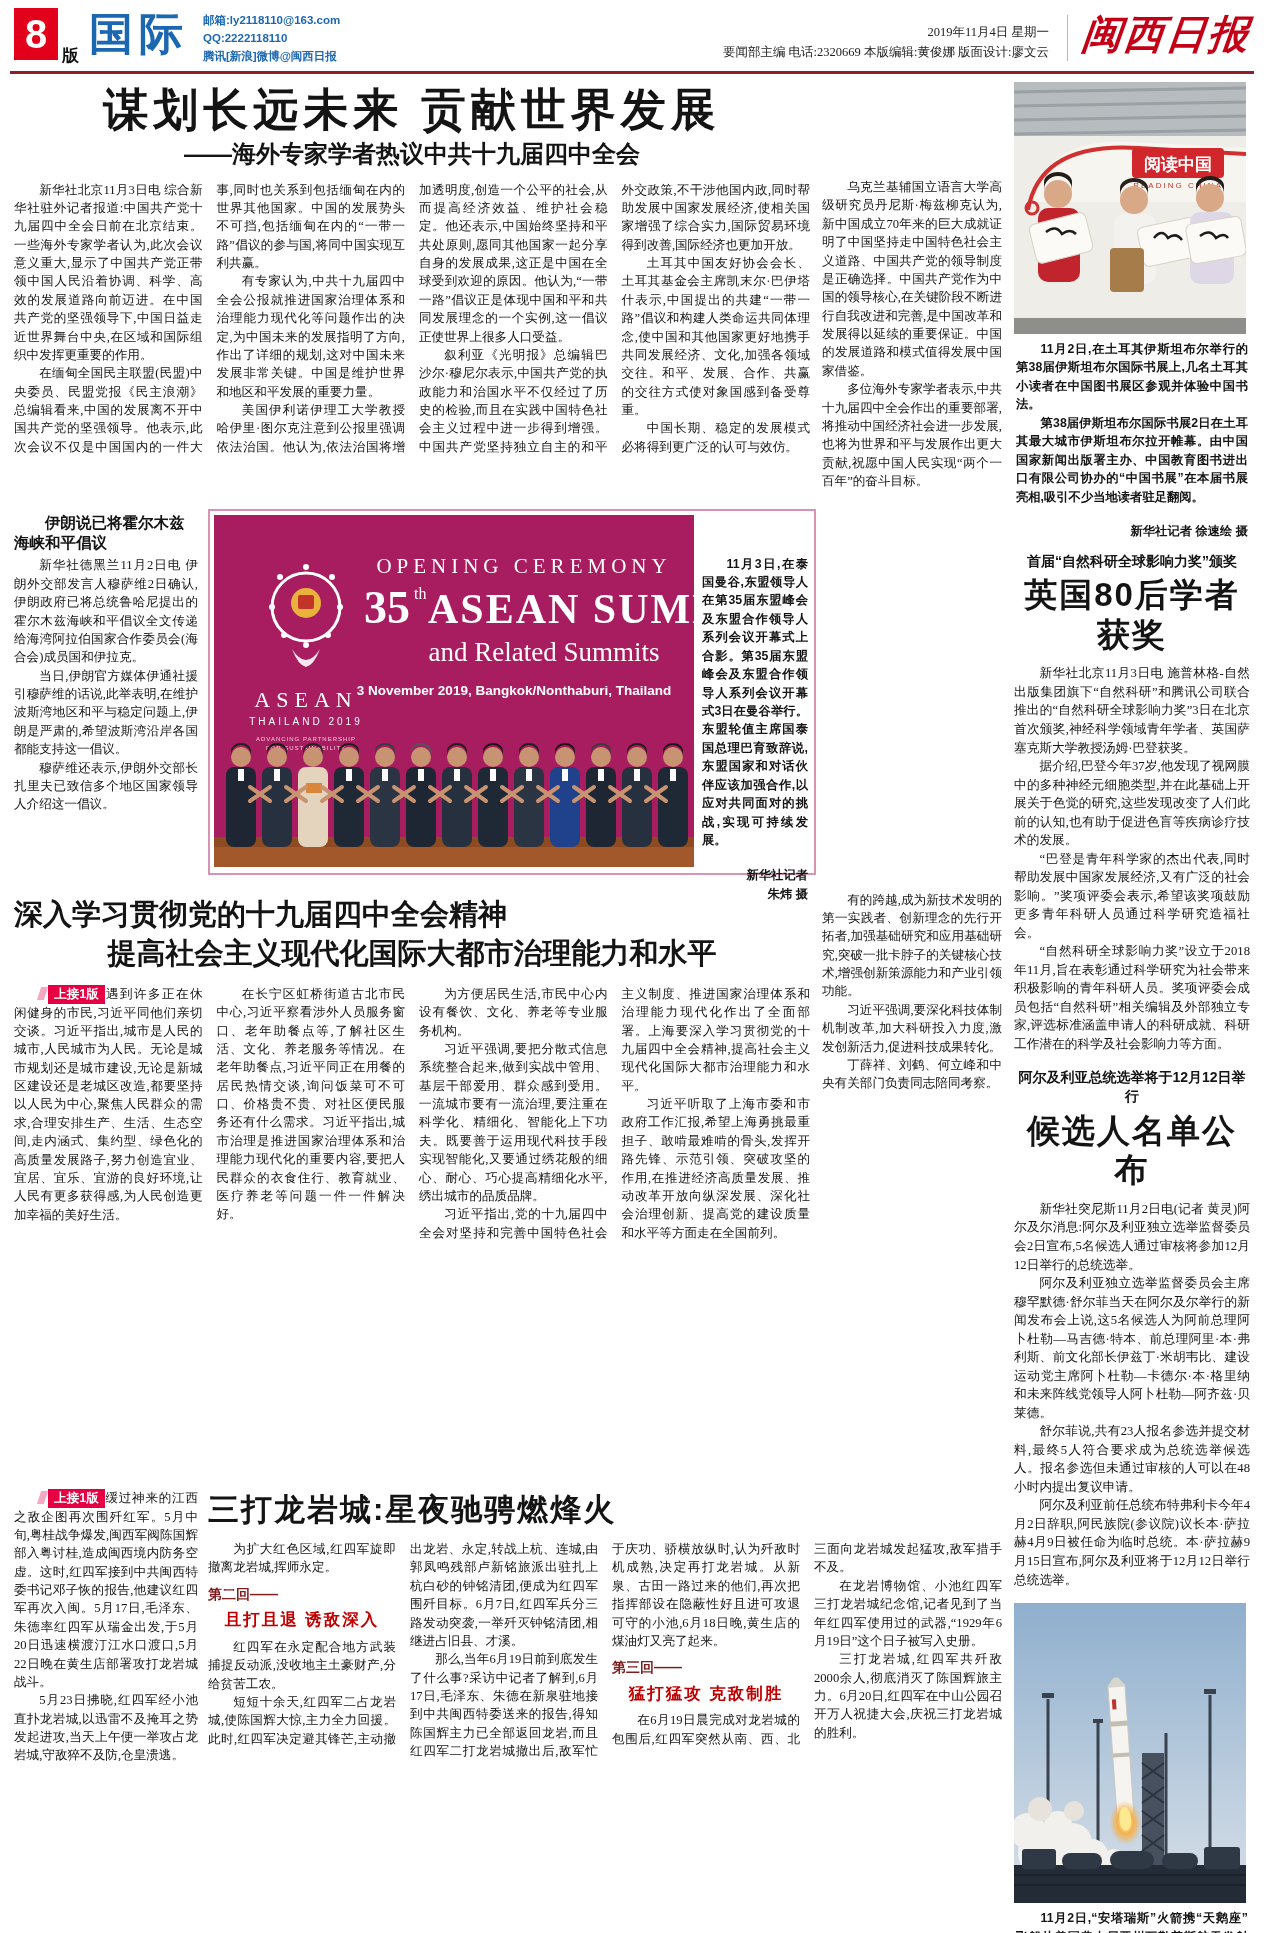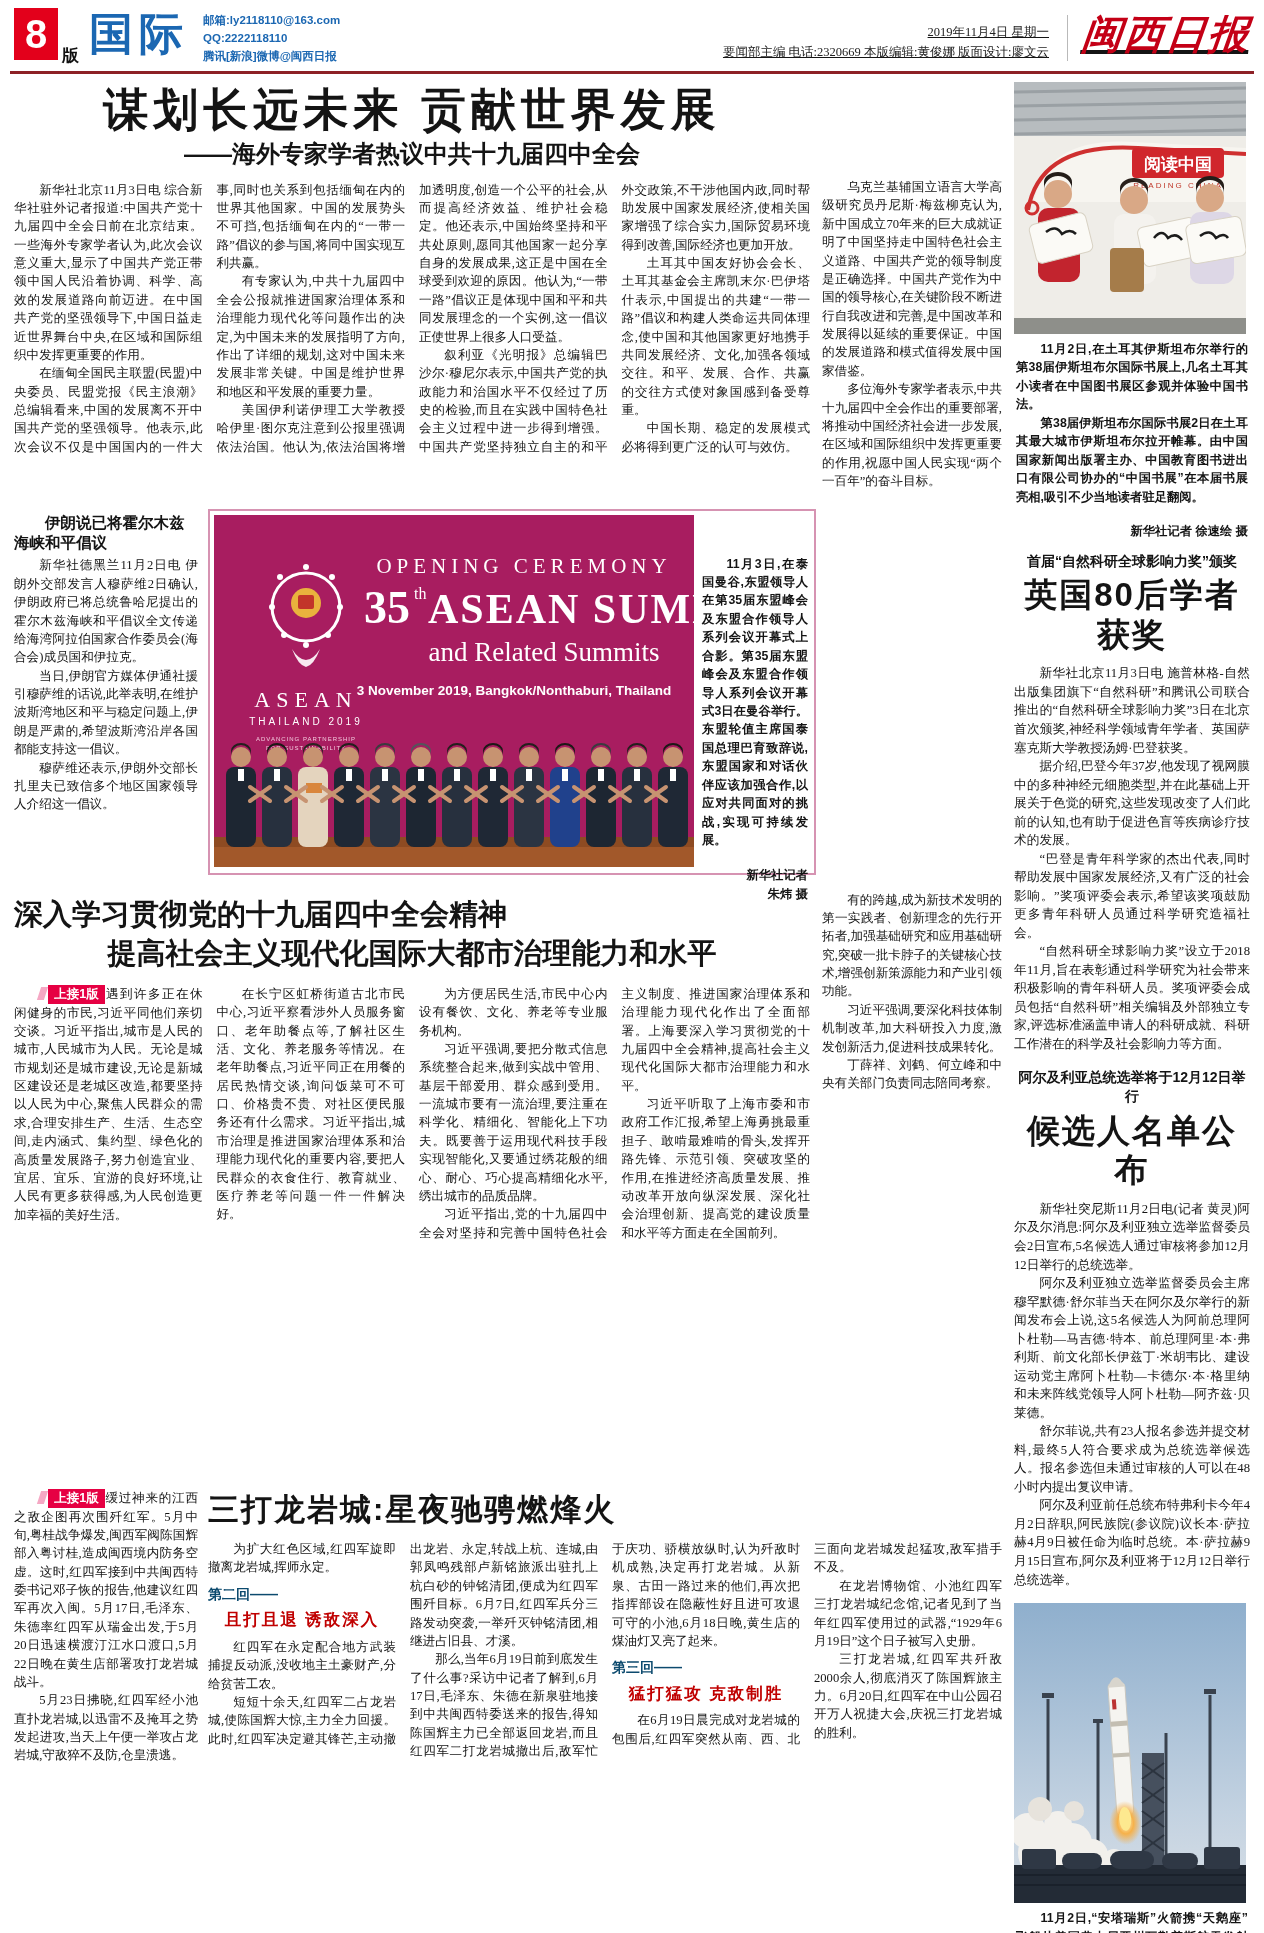--- a/index.html
+++ b/index.html
@@ -5,21 +5,21 @@
   html,body{margin:0;padding:0;background:#ffffff;}
   body{width:1264px;color:#141414;font-family:"Liberation Serif","DejaVu Serif",serif;}
   .sans{font-family:"Liberation Sans","DejaVu Sans",sans-serif;}
   
   .hd{display:flex;align-items:flex-start;padding:8px 14px 2px;height:58px;}
   .pagebox{width:44px;height:52px;background:#e3001b;color:#fff;font:900 40px/52px "Liberation Sans",sans-serif;text-align:center;}
   .pagelab{font:700 17px/1 "Liberation Sans",sans-serif;color:#111;align-self:flex-end;margin:0 10px 2px 4px;}
   .secttl{font:900 44px/52px "Liberation Sans",sans-serif;color:#1b67b2;letter-spacing:6px;margin-right:14px;}
   .contact{display:flex;flex-direction:column;gap:2px;padding-top:4px;}
   .contact span{font:700 11.5px/1.4 "Liberation Sans",sans-serif;color:#1b67b2;}
-  .hd-right{margin-left:auto;display:flex;align-items:center;text-decoration:underline;}
+  .hd-right{margin-left:auto;display:flex;align-items:center;}
   .dateblk{text-align:right;padding-top:14px;}
   .dateblk div{font:12.5px/1.6 "Liberation Serif",serif;color:#222;}
   .vline{width:1px;height:46px;background:#b9b9b9;margin:6px 14px 0 18px;}
   .masthead{font:italic 900 40px/54px "Liberation Serif",serif;color:#c40016;transform:skewX(-6deg);letter-spacing:2px;}
   .rule{height:3px;background:#8d2126;margin:3px 10px 0;}
   
   .content{display:flex;gap:12px;padding:8px 14px 10px;}
   .left-main{width:988px;flex:none;}
   .rail{flex:1;min-width:0;}
   p{margin:0;text-indent:2em;text-align:justify;font-size:12.6px;line-height:1.46;}
@@ -44,21 +44,21 @@
   .cityhl2{font:900 29px/1.35 "Liberation Sans",sans-serif;text-align:center;margin:0 0 12px;}
   .colsB{column-count:4;column-gap:14px;height:492px;overflow:hidden;}
   .sideB{width:180px;flex:none;padding-top:6px;overflow:hidden;}
   .secC{display:flex;gap:10px;margin-top:8px;}
   .secC-left{width:184px;flex:none;overflow:hidden;padding-top:4px;}
   .secC-main{flex:1;}
   .lyhl{font:900 31px/1.2 "Liberation Sans",sans-serif;text-align:left;letter-spacing:2px;margin:6px 0 12px;}
   .colsC{column-count:4;column-gap:14px;height:300px;overflow:hidden;}
   .jump-tag{display:inline-block;background:#e60043;color:#fff;font:700 12.5px/1.5 "Liberation Sans",sans-serif;padding:0 6px;text-indent:0;}
   .jump-pink{display:inline-block;width:7px;height:13px;background:#f5a8c4;transform:skewX(-18deg);margin-right:2px;vertical-align:-2px;}
-  .chap{color:#0c4a6e;font:700 14px/1.6 "Liberation Sans",sans-serif;margin:6px 0 0;}
+  .chap{color:#7f1d1d;font:700 14px/1.6 "Liberation Sans",sans-serif;margin:6px 0 0;}
   .chap-title{color:#c00000;font:700 16.5px/1.5 "Liberation Sans",sans-serif;text-align:center;margin:2px 0 6px;letter-spacing:2px;}
   
   .rail-capblock{margin:6px 2px 10px;}
   .rail-kicker{font:700 14px/1.4 "Liberation Sans",sans-serif;text-align:center;margin:10px 0 0;}
   .rail-hl{font:900 33px/1.2 "Liberation Sans",sans-serif;text-align:center;letter-spacing:2px;margin:4px 0 10px;}
   .rail p{font-size:12.7px;}
   .rail-art{margin-bottom:14px;}
   svg{display:block;}
 </style>
 </head>
@@ -258,21 +258,21 @@
             <div class="captext">11月3日,在泰国曼谷,东盟领导人在第35届东盟峰会及东盟合作领导人系列会议开幕式上合影。第35届东盟峰会及东盟合作领导人系列会议开幕式3日在曼谷举行。东盟轮值主席国泰国总理巴育致辞说,东盟国家和对话伙伴应该加强合作,以应对共同面对的挑战,实现可持续发展。</div>
             <div class="credit">新华社记者</div>
             <div class="credit" style="margin-top:0">朱炜 摄</div>
           </div>
         </div>
       </div>
     </div>
 
     <div class="sidecol">
       <p>乌克兰基辅国立语言大学高级研究员丹尼斯·梅兹柳克认为,新中国成立70年来的巨大成就证明了中国坚持走中国特色社会主义道路、中国共产党的领导制度是正确选择。中国共产党作为中国的领导核心,在关键阶段不断进行自我改进和完善,是中国改革和发展得以延续的重要保证。中国的发展道路和模式值得发展中国家借鉴。</p>
-      <p>多位海外专家学者表示,中共十九届四中全会作出的重要部署,将推动中国经济社会进一步发展,在区域和国际组织中发挥更重要的作用,祝愿中国人民实现“两个一百年”的奋斗目标。</p>
+      <p>多位海外专家学者表示,中共十九届四中全会作出的重要部署,将推动中国经济社会进一步发展,也将为世界和平与发展作出更大贡献,祝愿中国人民实现“两个一百年”的奋斗目标。</p>
     </div>
   </div>
 
   <div class="secB">
     <div class="secB-main">
       <div class="cityhl">深入学习贯彻党的十九届四中全会精神</div>
       <div class="cityhl2">提高社会主义现代化国际大都市治理能力和水平</div>
       <div class="colsB">
         <p><i class="jump-pink"></i><span class="jump-tag">上接1版</span><span>遇到许多正在休闲健身的市民,习近平同他们亲切交谈。习近平指出,城市是人民的城市,人民城市为人民。无论是城市规划还是城市建设,无论是新城区建设还是老城区改造,都要坚持以人民为中心,聚焦人民群众的需求,合理安排生产、生活、生态空间,走内涵式、集约型、绿色化的高质量发展路子,努力创造宜业、宜居、宜乐、宜游的良好环境,让人民有更多获得感,为人民创造更加幸福的美好生活。</span></p>
         <p>在长宁区虹桥街道古北市民中心,习近平察看涉外人员服务窗口、老年助餐点等,了解社区生活、文化、养老服务等情况。在老年助餐点,习近平同正在用餐的居民热情交谈,询问饭菜可不可口、价格贵不贵、对社区便民服务还有什么需求。习近平指出,城市治理是推进国家治理体系和治理能力现代化的重要内容,要把人民群众的衣食住行、教育就业、医疗养老等问题一件一件解决好。</p>

